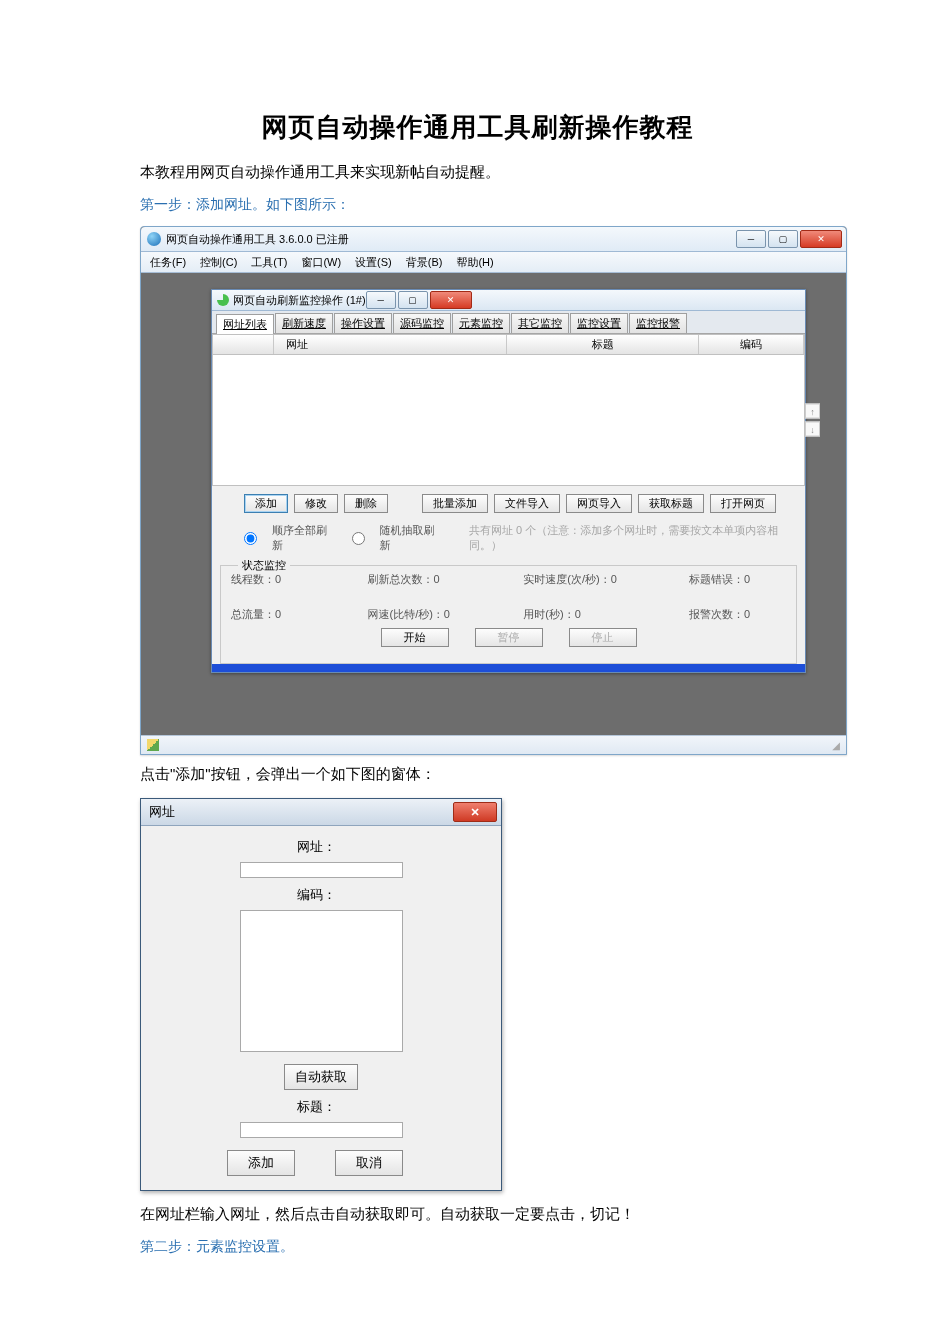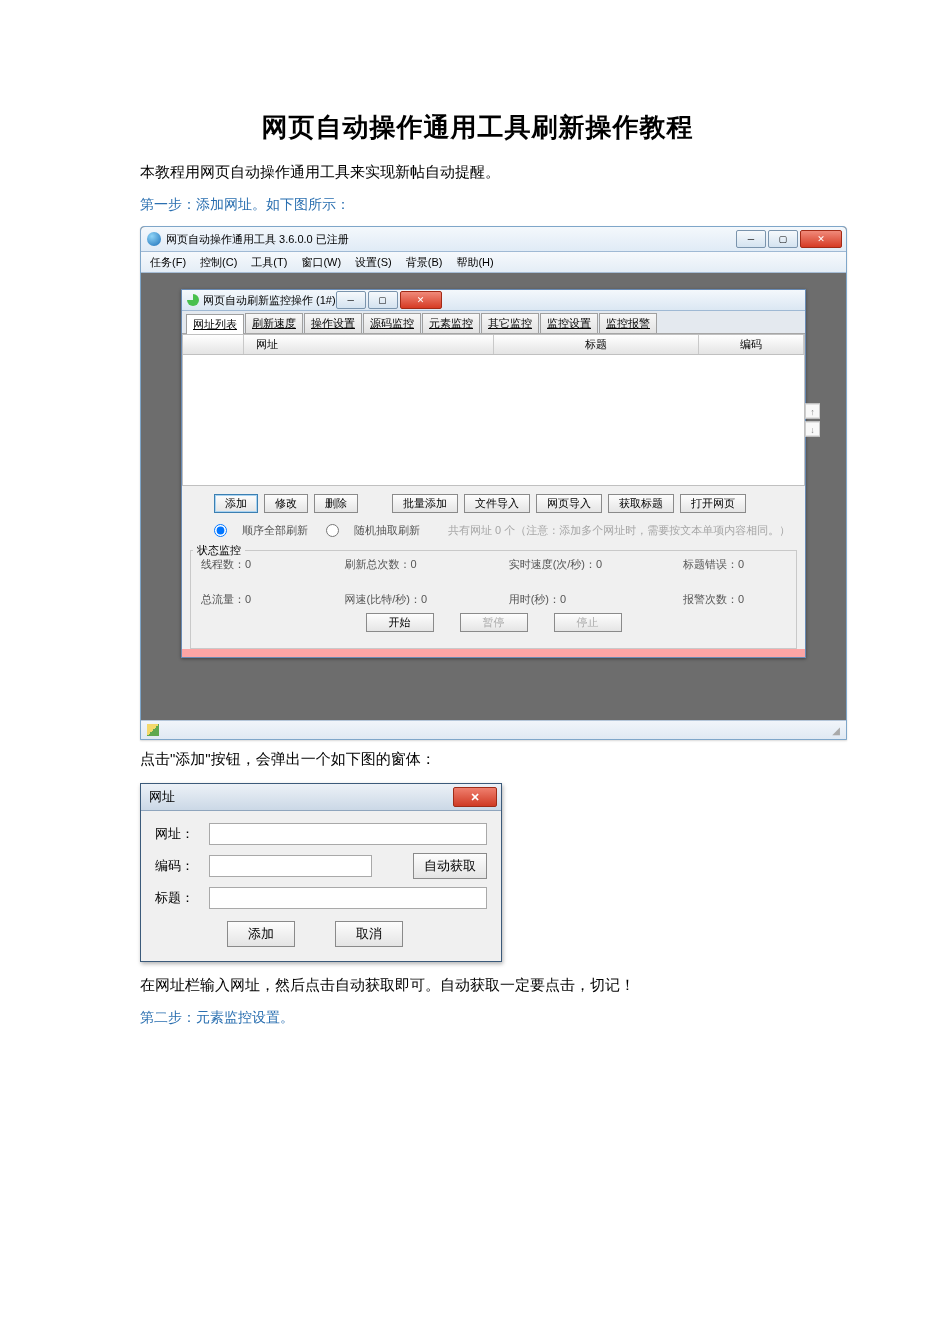--- a/index.html
+++ b/index.html
@@ -75,22 +75,23 @@
     background: linear-gradient(to bottom,#f6f9fc,#e4edf6);
     border-bottom: 1px solid #a6bdd6;
     display: flex; align-items: center; padding-left: 4px;
     gap: 4px;
   }
   .menubar span { padding: 2px 5px; }
   .app-body { background: #6d6d6d; padding: 16px 40px 28px 40px; }
   
   .child-window {
     border: 1px solid #698bb5;
-    background: #fca5a5;
+    background: #1d4ed8;
     box-shadow: 0 1px 3px rgba(0,0,0,0.4);
+    margin-left: 30px;
   }
   .child-title {
     height: 20px;
     background: linear-gradient(to bottom,#f4f8fc,#dbe7f3);
     display: flex; align-items: center; padding: 0 3px 0 5px;
     border-bottom: 1px solid #9fb9d4;
   }
   .child-title .icon-refresh {
     width: 12px; height: 12px; border-radius: 50%;
     background: conic-gradient(#49c04e 0 270deg, transparent 270deg 360deg);
@@ -166,21 +167,21 @@
   .radio { display:flex; align-items:center; gap:15px; }
   .radio input { margin:0; }
   .status-group {
     margin: 6px 8px 8px 8px;
     border: 1px solid #c9c9c9;
     padding: 6px 10px 8px 10px;
     position: relative;
     background: #f0f0f0;
   }
   .status-group .legend {
-    position: absolute; top: -8px; left: 2px;
+    position: absolute; top: -8px; left: 17px;
     background: #f0f0f0; padding: 0 4px; font-size: 11px;
   }
   .status-grid { display: grid; grid-template-columns: 1.2fr 1.4fr 1.5fr 1fr; row-gap: 4px; column-gap: 4px; color:#555;gap:20px; }
   .control-row { display:flex; gap: 26px; justify-content:center; padding: 6px 0 8px 0; }
   .statusbar {
     height: 18px; background: linear-gradient(to bottom,#f1f5fa,#e0e9f3);
     border-top: 1px solid #b5c6d9;
     display:flex; align-items:center; justify-content:space-between;
     padding: 0 6px;
   }
@@ -208,21 +209,21 @@
   .dialog-close {
     width: 42px; height: 18px;
     background: linear-gradient(to bottom,#ef7f6e,#cf3a24);
     border:1px solid #9e2c18; border-radius:2px;
     color:#fff; display:flex;align-items:center;justify-content:center;
     font-size:11px; font-weight:bold;
   }
   .dialog-body {
     background:#f0f0f0; padding: 12px 14px 14px 14px;
   }
-  .form-row { display:flex; align-items:center; margin-bottom:8px; gap:6px; }
+  .form-row { display:flex; align-items:center; margin-bottom:8px; gap:6px;flex-direction:column; }
   .form-row label { width: 48px; }
   .form-row input[type=text] {
     flex:1; height:20px; border:1px solid #a9a9a9; padding:0 3px; background:#fff;
     font-family:inherit; font-size:12px;
   }
   .dlg-btn {
     border:1px solid #8a8a8a;
     background: linear-gradient(to bottom,#fdfdfd,#e4e4e4);
     padding: 3px 20px; font-size:13px; font-family:inherit;
   }

